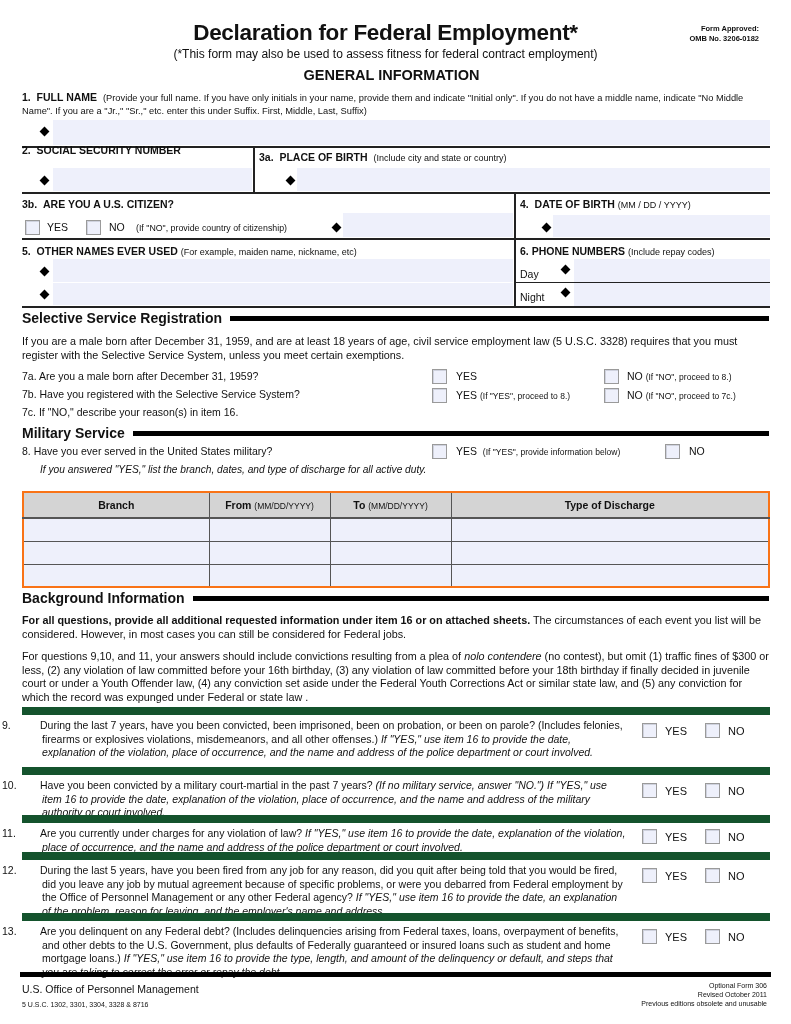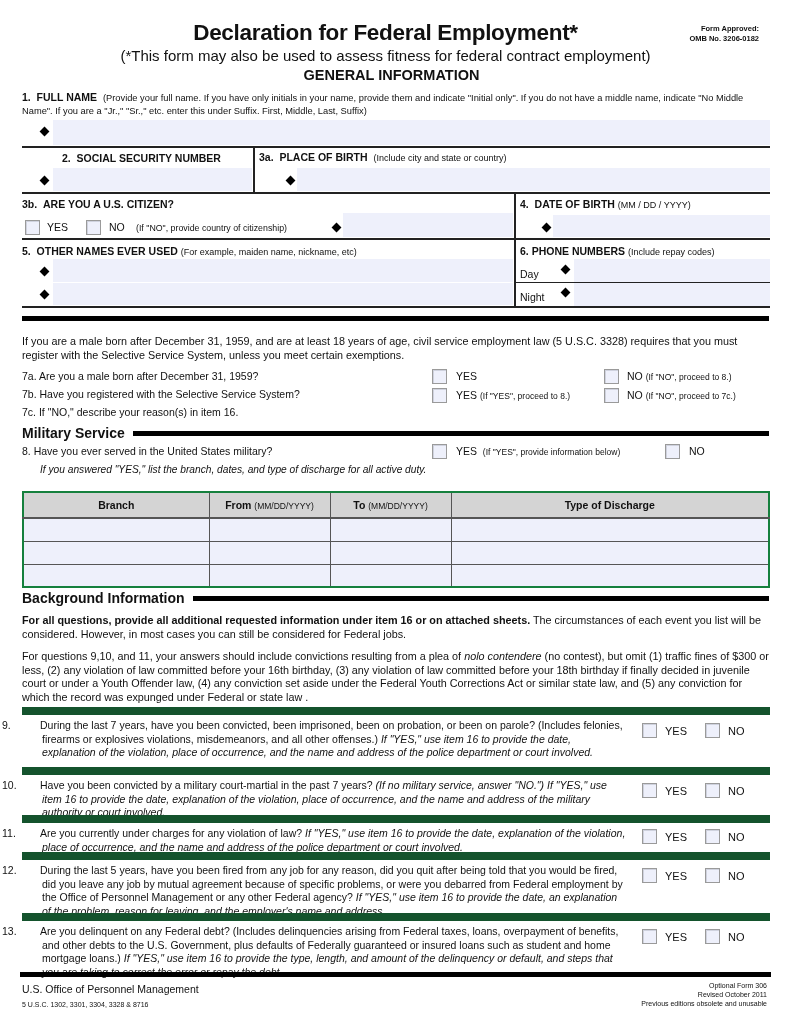--- a/index.html
+++ b/index.html
@@ -1,37 +1,37 @@
 <!DOCTYPE html>
 <html><head>
 <meta charset="utf-8">
 <style>
   * { box-sizing: border-box; margin: 0; padding: 0; }
   html, body { width: 791px; height: 1024px; background: #ffffff; overflow: hidden; }
   body { font-family: "Liberation Sans", sans-serif; color: #111; position: relative; font-size: 10.5px; }
   .abs { position: absolute; }
   .title { left: 0; width: 791px; top: 20px; text-align: center; font-size: 22.5px; font-weight: bold; letter-spacing: -0.3px; padding-right: 20px; }
-  .subtitle { left: 0; width: 791px; top: 47px; text-align: center; font-size: 15px; padding-right: 20px; }
+  .subtitle { left: 0; width: 791px; top: 47px; text-align: center; font-size: 12px; padding-right: 20px; }
   .omb { right: 32px; top: 24px; text-align: right; font-size: 7.5px; line-height: 10px; font-weight: bold; }
   .section { left: 22px; right: 22px; height: 18px; display: flex; align-items: center; }
   .section .st { font-weight: bold; white-space: nowrap; padding-right: 8px; }
   .section .bar { flex: 1; height: 5px; background: #000; }
   .sec-gen .st { font-size: 14.5px; }
   .sec-sm .st { font-size: 14px; }
   .lbl { font-size: 10.5px; }
   .lbl b { font-weight: bold; }
   .small { font-size: 9px; }
   .fill { background: #eef0fb; }
   .diamond { width: 7px; height: 7px; background: #000; transform: rotate(45deg); display: inline-block; }
   .hline { background: #222; height: 2px; }
   .vline { background: #222; width: 2px; }
   .cb { width: 15px; height: 15px; border: 1px solid #9a9a9a; background: #eef0fb; display: inline-block; box-shadow: inset 1px 1px 0 #cfd2de; }
   .row-text { font-size: 10.5px; line-height: 13.5px; }
   .it { font-style: italic; }
-  table.mil { border-collapse: collapse; position: absolute; left: 22px; top: 491px; width: 748px; border: 2px solid #15803d; }
+  table.mil { border-collapse: collapse; position: absolute; left: 22px; top: 491px; width: 748px; border: 2px solid #f97316; }
   table.mil th { background: #d4d4d4; height: 26px; font-size: 10.5px; font-weight: bold; border: 1px solid #555; border-bottom: 2px solid #555; }
   table.mil th .small { font-weight: normal; font-size: 8.5px; }
   table.mil td { height: 23px; background: #eef0fb; border: 1px solid #555; }
   .q-row { position: absolute; left: 22px; width: 748px; border-top: 8px solid #14532d; }
   .q-text { position: absolute; left: 0; width: 605px; padding-top: 4px; }
   .q-num { display: inline-block; width: 18px; }
   .q-yn { position: absolute; left: 620px; top: 8px; display: flex; align-items: center; font-size: 11px; }
   .q-yn .cb { margin-right: 8px; }
   .q-yn .lab { margin-right: 18px; }
   .footer-left { left: 22px; top: 983px; font-size: 10.5px; }
@@ -53,21 +53,21 @@
   <span class="bar"></span>
 </div>
 
 <div class="abs lbl" style="left:22px; top:91px; width:750px; line-height:12px;">
   <b>1.</b>&nbsp;&nbsp;<b>FULL NAME</b>&nbsp;&nbsp;<span class="small" style="font-size:9.3px;">(Provide your full name. If you have only initials in your name, provide them and indicate "Initial only". If you do not have a middle name, indicate "No Middle Name". If you are a "Jr.," "Sr.," etc. enter this under Suffix.  First, Middle, Last, Suffix)</span>
 </div>
 <span class="abs diamond" style="left:41px; top:128px;"></span>
 <input class="abs fill" style="left: 53px; top: 120px; width: 717px; height: 25px; border: none;" value="">
 <div class="abs hline" style="left:22px; top:146px; width:748px;"></div>
 
-<div class="abs lbl" style="left:22px; top:152px;margin-left:40px;"><b>2.</b>&nbsp;&nbsp;<b>SOCIAL SECURITY  NUMBER</b></div>
+<div class="abs lbl" style="left:22px; top:144px;"><b>2.</b>&nbsp;&nbsp;<b>SOCIAL SECURITY  NUMBER</b></div>
 <div class="abs vline" style="left:253px; top:147px; height:45px;"></div>
 <span class="abs diamond" style="left:41px; top:177px;"></span>
 <input class="abs fill" style="left: 53px; top: 168px; width: 199px; height: 23px; border: none;" value="">
 <div class="abs lbl" style="left:259px; top:151px;"><b>3a.</b>&nbsp;&nbsp;<b>PLACE OF BIRTH</b>&nbsp;&nbsp;<span class="small">(Include city and state or country)</span></div>
 <span class="abs diamond" style="left:287px; top:177px;"></span>
 <input class="abs fill" style="left: 297px; top: 168px; width: 473px; height: 23px; border: none;" value="">
 <div class="abs hline" style="left:22px; top:192px; width:748px;"></div>
 
 <div class="abs lbl" style="left:22px; top:198px;"><b>3b.</b>&nbsp;&nbsp;<b>ARE YOU A U.S. CITIZEN?</b></div>
 <span class="abs cb" style="left:25px; top:220px;"></span>
@@ -93,20 +93,21 @@
 <span class="abs lbl" style="left:520px; top:268px;">Day</span>
 <span class="abs diamond" style="left:562px; top:266px;"></span>
 <input class="abs fill" style="left: 574px; top: 259px; width: 196px; height: 23px; border: none;" value="">
 <div class="abs" style="left:515px; top:282px; width:255px; height:1px; background:#222;"></div>
 <span class="abs lbl" style="left:520px; top:291px;">Night</span>
 <span class="abs diamond" style="left:562px; top:289px;"></span>
 <input class="abs fill" style="left: 574px; top: 283px; width: 196px; height: 23px; border: none;" value="">
 <div class="abs hline" style="left:22px; top:306px; width:748px;"></div>
 
 <div class="abs section sec-sm" style="top:309px;">
+  <span class="st">Selective Service Registration</span>
   <span class="bar"></span>
 </div>
 <div class="abs row-text" style="left:22px; top:335px; width:750px; font-size:10.8px;">If you are a male born after December 31, 1959, and are at least 18 years of age, civil service employment law (5 U.S.C. 3328) requires that you must register with the Selective Service System, unless you meet certain exemptions.</div>
 
 <div class="abs row-text" style="left:22px; top:370px;">7a.  Are you a male born after December 31, 1959?</div>
 <span class="abs cb" style="left:432px; top:369px;"></span>
 <span class="abs row-text" style="left:456px; top:370px;">YES</span>
 <span class="abs cb" style="left:604px; top:369px;"></span>
 <span class="abs row-text" style="left:627px; top:370px;"><span>NO</span> <span class="small" style="font-size:8.5px;">(If "NO", proceed to 8.)</span></span>
 

